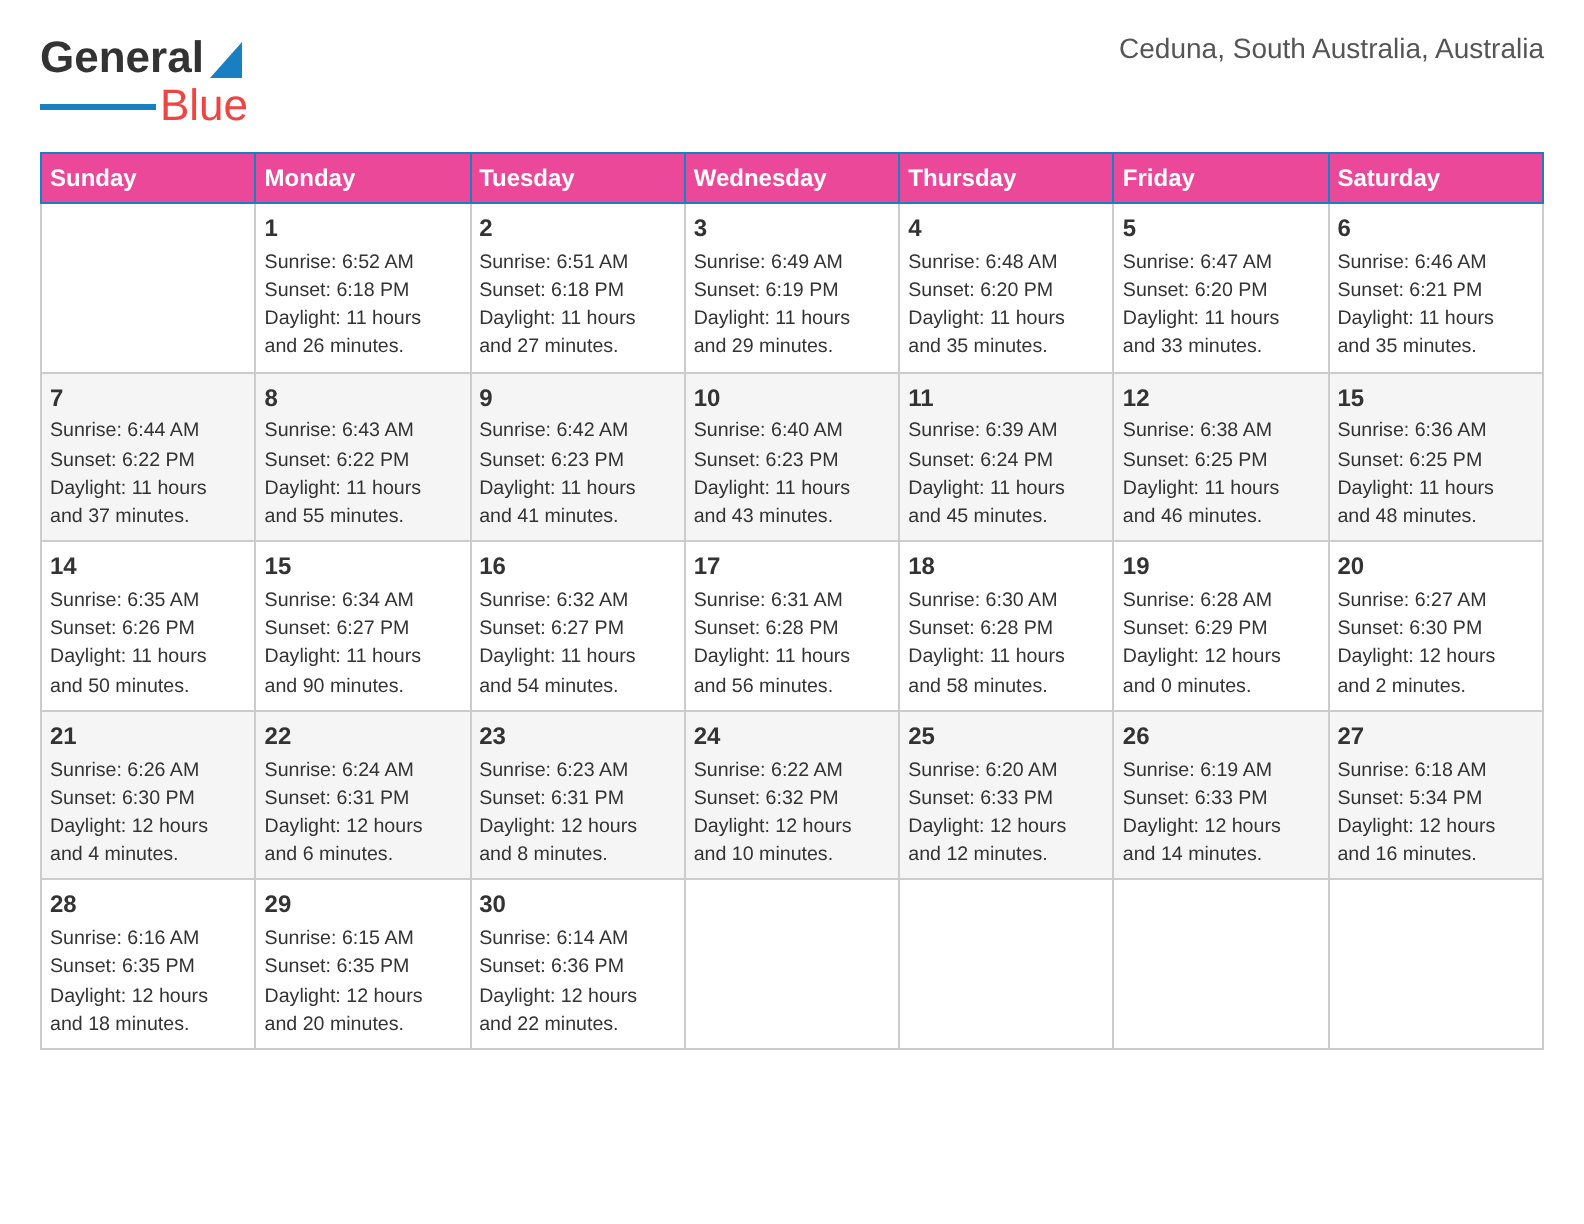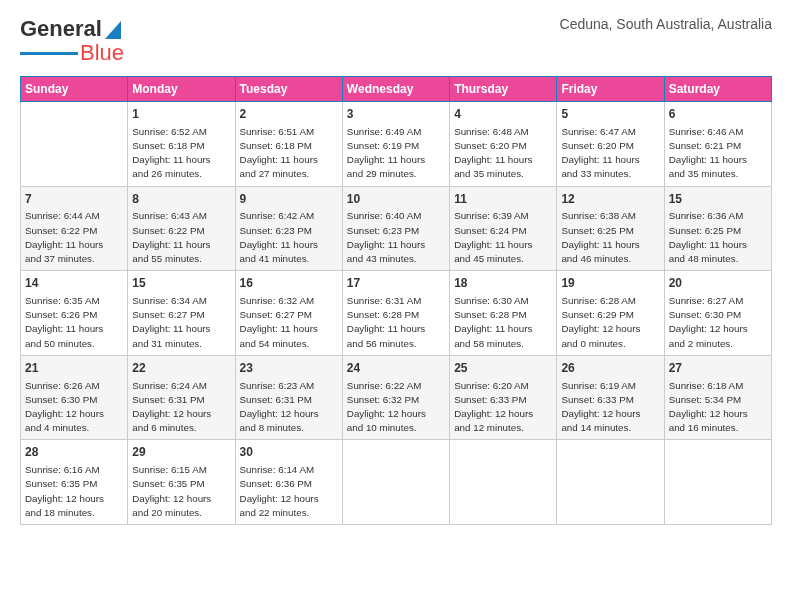--- a/index.html
+++ b/index.html
@@ -251,21 +251,21 @@
               <div>Daylight: 11 hours</div>
               <div>and 50 minutes.</div>
             </div>
           </td>
           <td>
             <span class="day-number">15</span>
             <div class="day-info">
               <div>Sunrise: 6:34 AM</div>
               <div>Sunset: 6:27 PM</div>
               <div>Daylight: 11 hours</div>
-              <div>and 31 minutes.</div>
+              <div>and 90 minutes.</div>
             </div>
           </td>
           <td>
             <span class="day-number">16</span>
             <div class="day-info">
               <div>Sunrise: 6:32 AM</div>
               <div>Sunset: 6:27 PM</div>
               <div>Daylight: 11 hours</div>
               <div>and 54 minutes.</div>
             </div>

